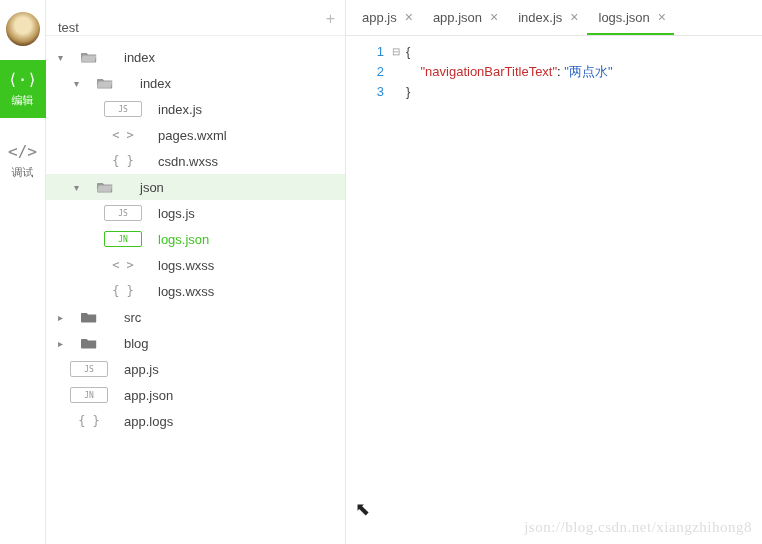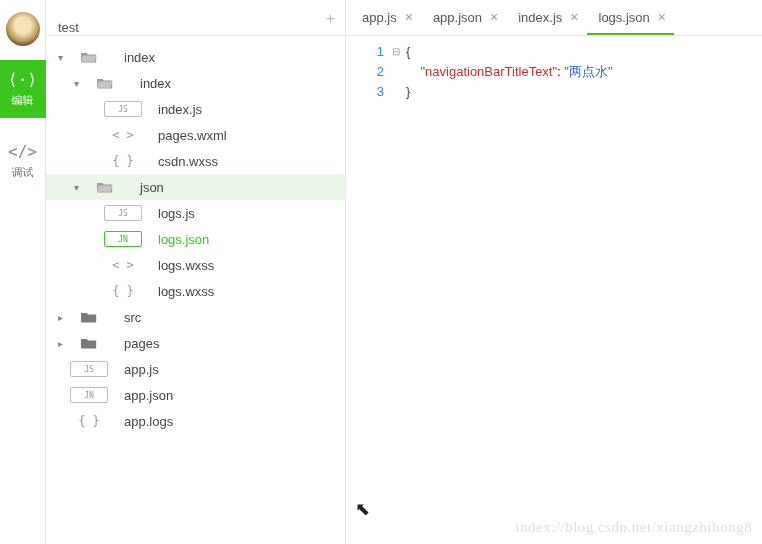--- a/index.html
+++ b/index.html
@@ -147,21 +147,21 @@
         </span>
         <span>src</span>
       </div>
       <div class="node indent0">
         <span class="caret">▸</span>
         <span class="ficon folder">
           <svg viewBox="0 0 20 14">
             <path fill="#7a7a7a" d="M1 2h6l2 2h10v9a1 1 0 0 1-1 1H1a1 1 0 0 1-1-1V3a1 1 0 0 1 1-1z"></path>
           </svg>
         </span>
-        <span>pages</span>
+        <span>blog</span>
       </div>
       <div class="node indent0">
         <span class="caret inv">▸</span>
         <span class="ficon box">JS</span>
         <span>app.js</span>
       </div>
       <div class="node indent0">
         <span class="caret inv">▸</span>
         <span class="ficon box">JN</span>
         <span>app.json</span>
@@ -203,14 +203,14 @@
       <div>⊟</div>
     </div>
     <div class="lines">
       <div><span class="tok-brace">{</span></div>
       <div>&nbsp;&nbsp;&nbsp;&nbsp;<span class="tok-key">"navigationBarTitleText"</span><span>: </span><span class="tok-str">"两点水"</span></div>
       <div><span class="tok-brace">}</span></div>
     </div>
   </div>
 </div>
 
-<div class="watermark">index://blog.csdn.net/xiangzhihong8</div>
+<div class="watermark">json://blog.csdn.net/xiangzhihong8</div>
 <div class="cursor-arrow">⬉</div>
 
 </body></html>

